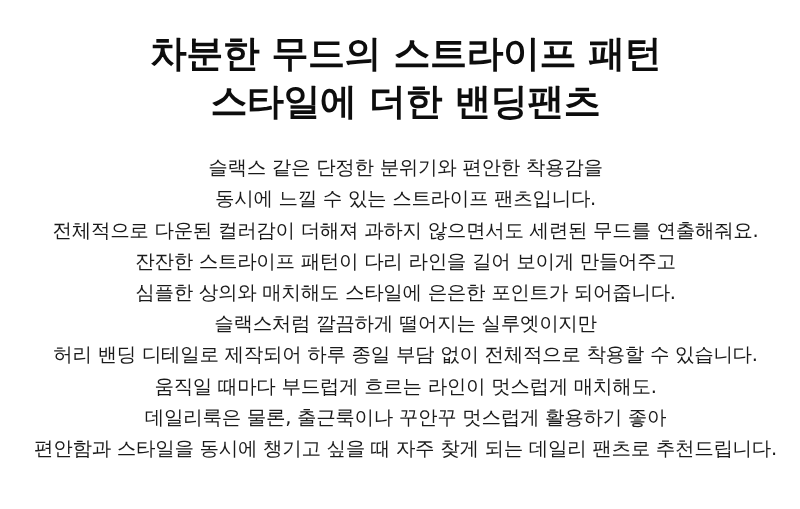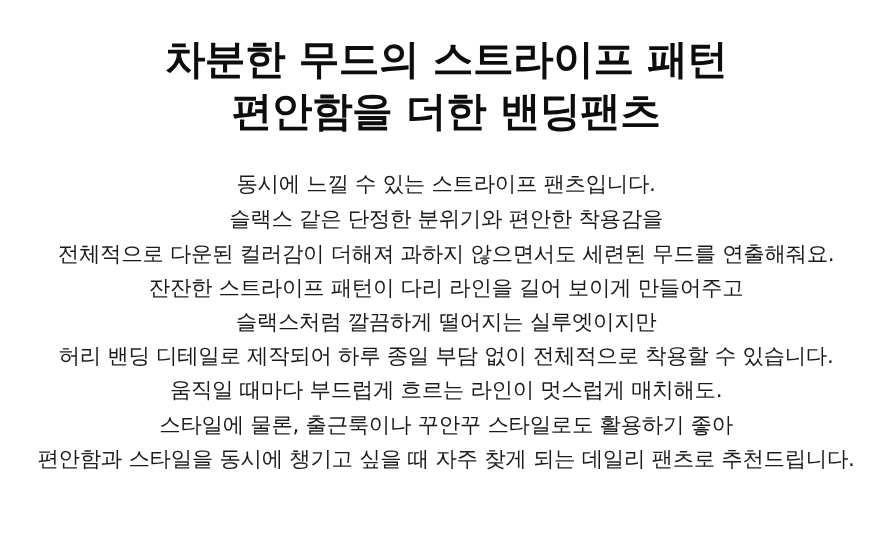--- a/index.html
+++ b/index.html
@@ -49,28 +49,29 @@
     white-space: nowrap;
   }
 </style>
 </head>
 <body>
 
 <div class="page">
 
   <h1 class="headline">
     <span class="line">차분한 무드의 스트라이프 패턴</span>
-    <span class="line">편안함을 더한 밴딩팬츠</span>
+    <span class="line">스타일에 더한 밴딩팬츠</span>
   </h1>
 
   <div class="body-copy">
+    <span class="line">슬랙스 같은 단정한 분위기와 편안한 착용감을</span>
     <span class="line">동시에 느낄 수 있는 스트라이프 팬츠입니다.</span>
-    <span class="line">슬랙스 같은 단정한 분위기와 편안한 착용감을</span>
     <span class="line">전체적으로 다운된 컬러감이 더해져 과하지 않으면서도 세련된 무드를 연출해줘요.</span>
     <span class="line">잔잔한 스트라이프 패턴이 다리 라인을 길어 보이게 만들어주고</span>
+    <span class="line">심플한 상의와 매치해도 스타일에 은은한 포인트가 되어줍니다.</span>
     <span class="line">슬랙스처럼 깔끔하게 떨어지는 실루엣이지만</span>
     <span class="line">허리 밴딩 디테일로 제작되어 하루 종일 부담 없이 전체적으로 착용할 수 있습니다.</span>
     <span class="line">움직일 때마다 부드럽게 흐르는 라인이 멋스럽게 매치해도.</span>
-    <span class="line">스타일에 물론, 출근룩이나 꾸안꾸 스타일로도 활용하기 좋아</span>
+    <span class="line">데일리룩은 물론, 출근룩이나 꾸안꾸 멋스럽게 활용하기 좋아</span>
     <span class="line">편안함과 스타일을 동시에 챙기고 싶을 때 자주 찾게 되는 데일리 팬츠로 추천드립니다.</span>
   </div>
 
 </div>
 
 </body></html>

